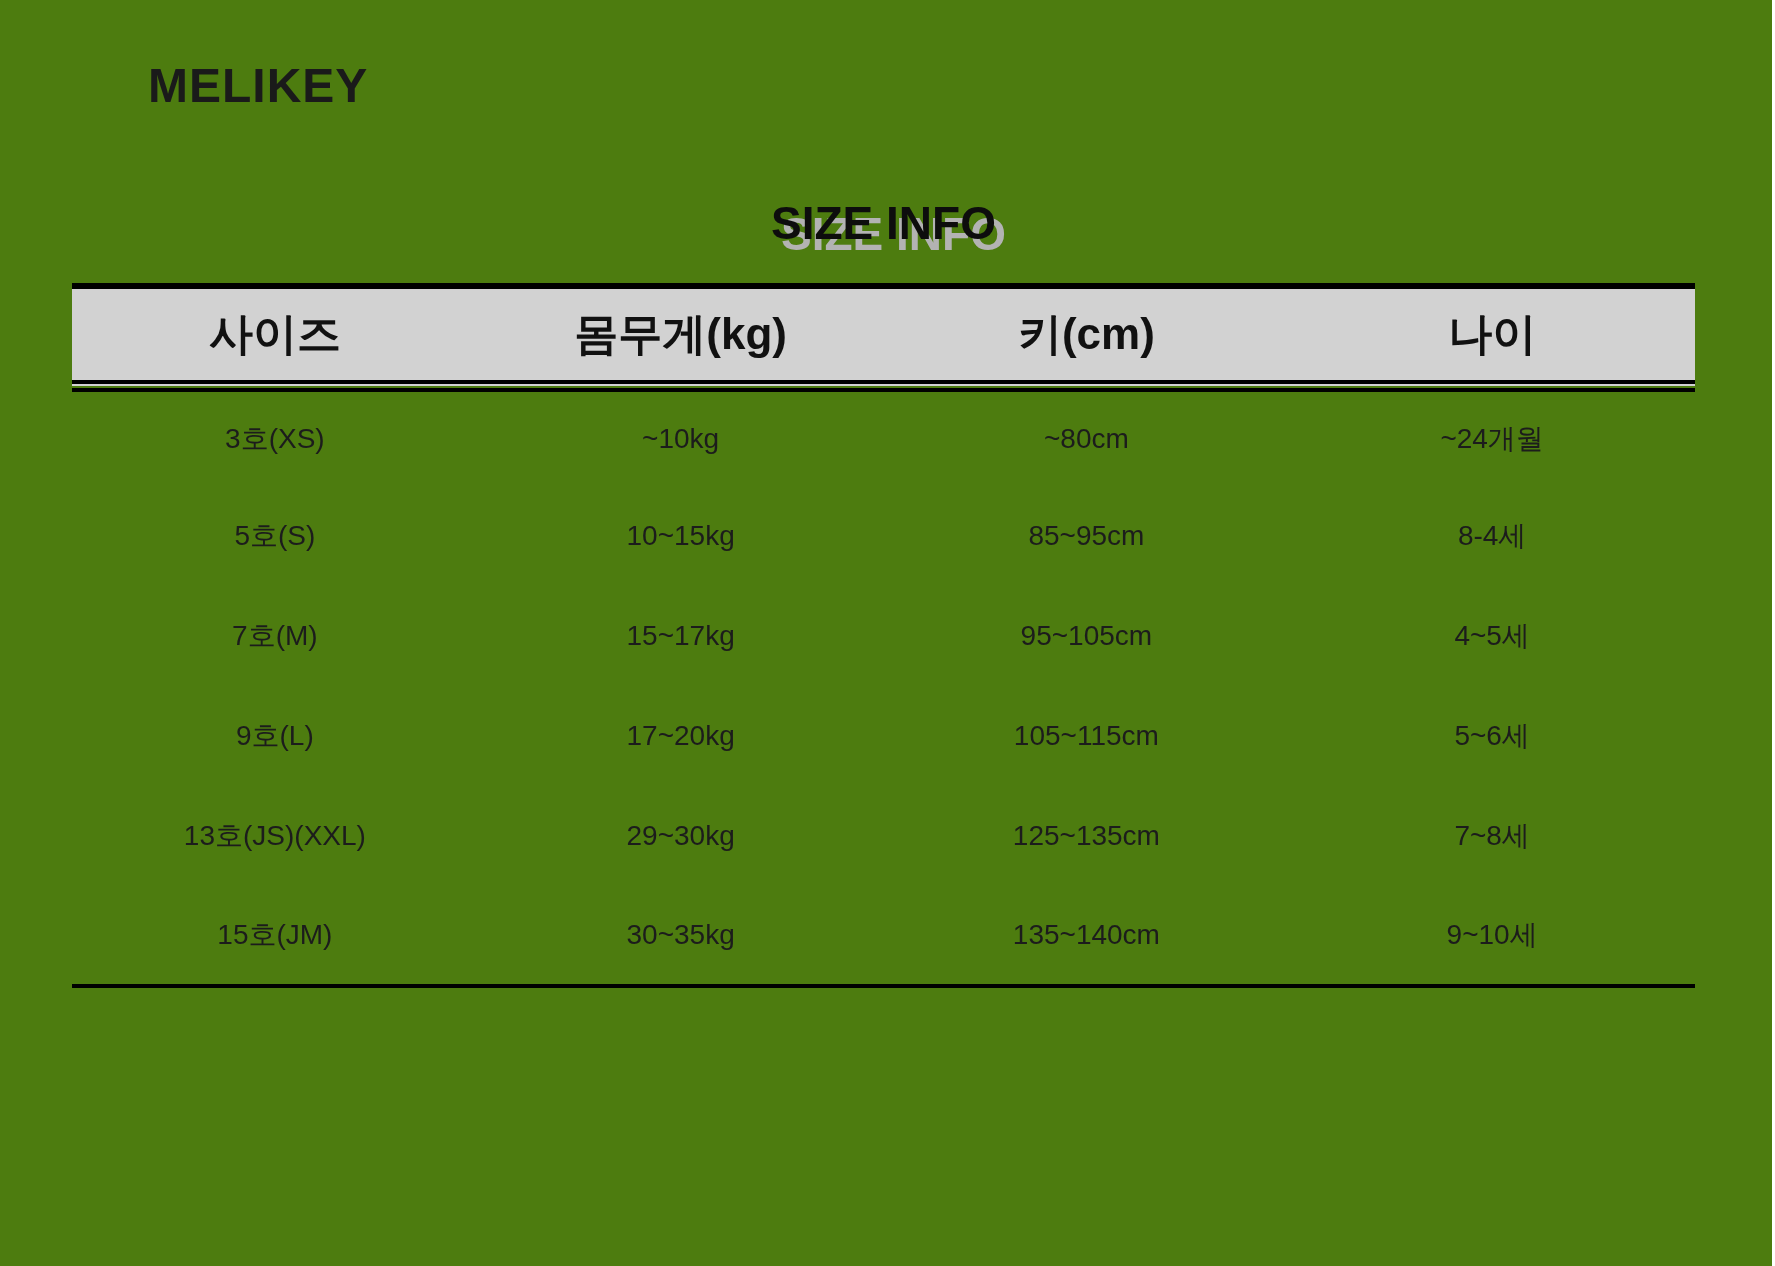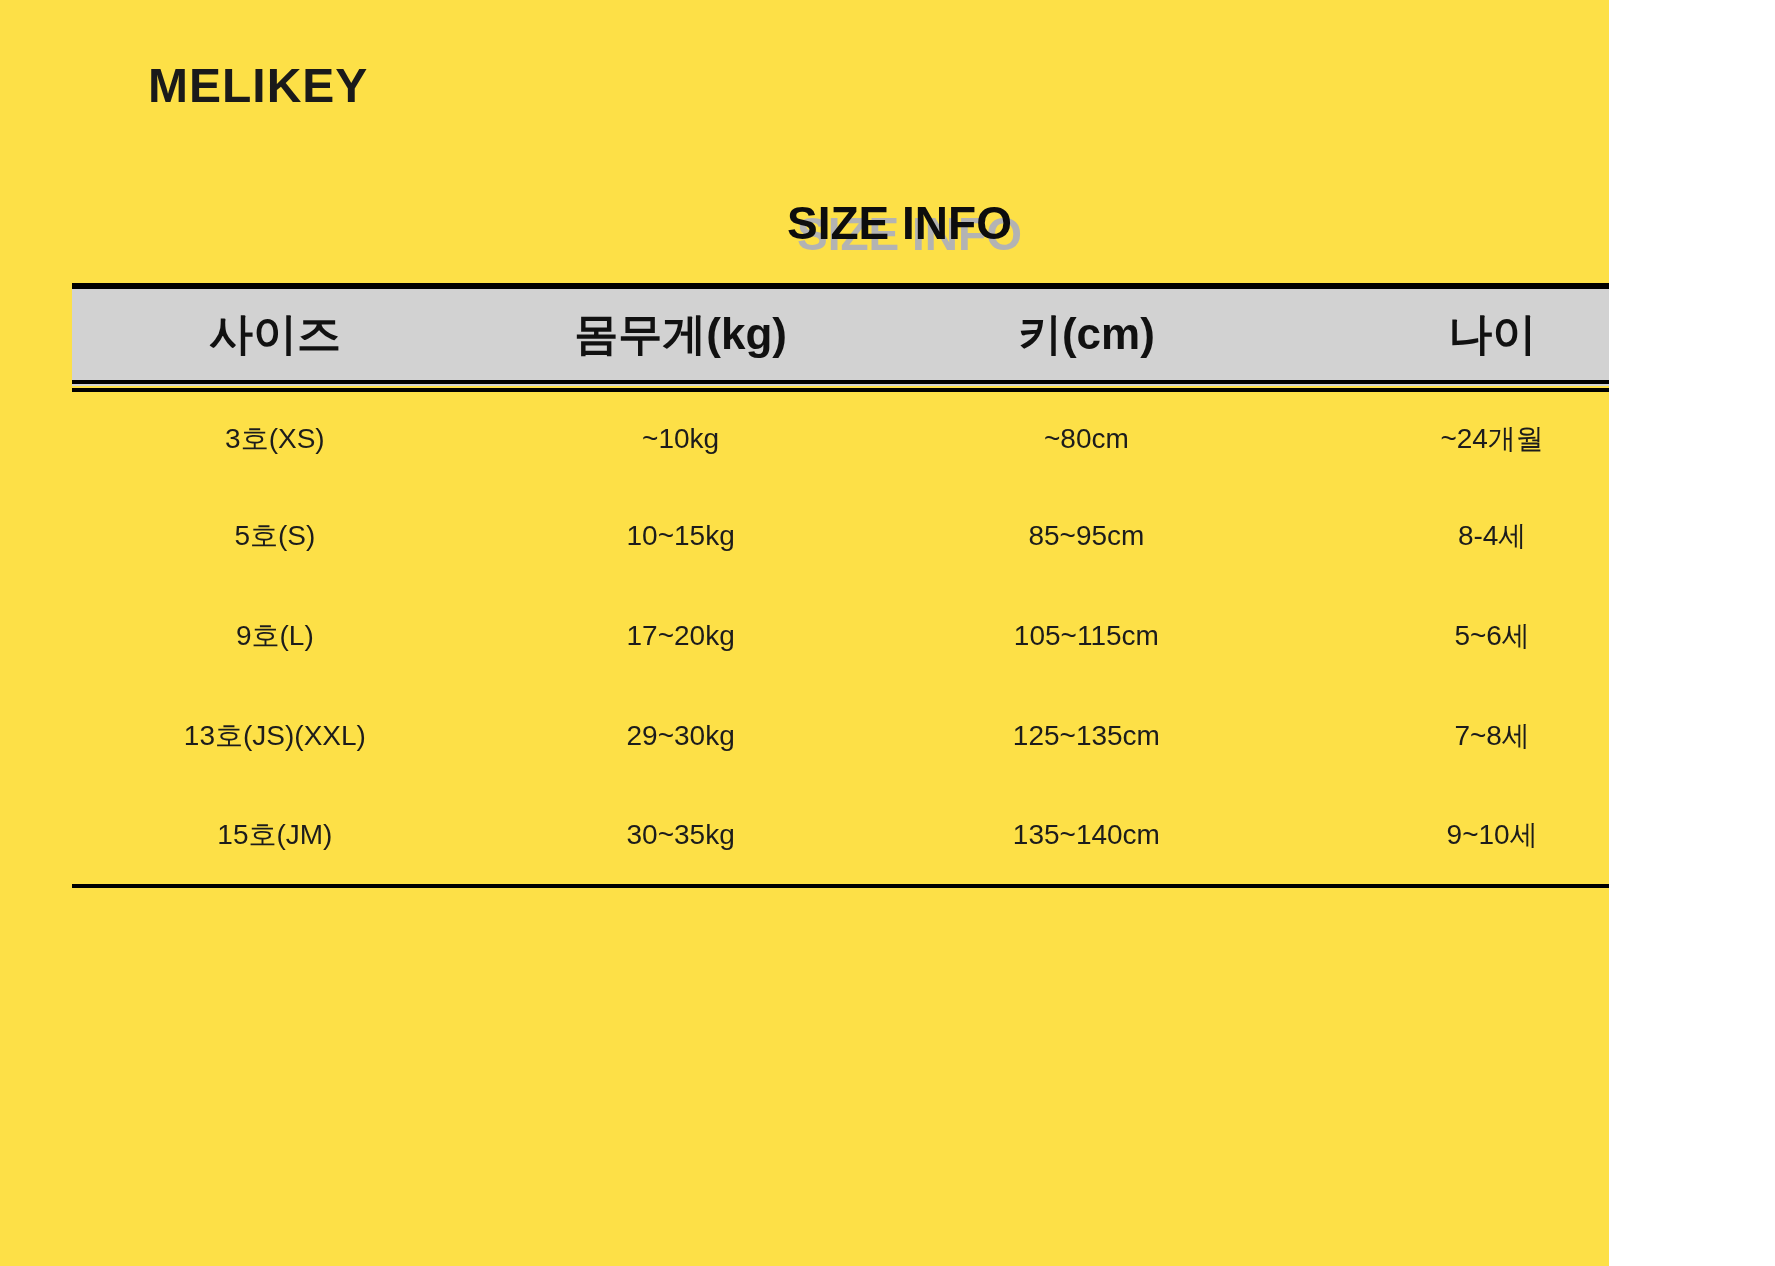--- a/index.html
+++ b/index.html
@@ -3,38 +3,38 @@
 <meta charset="utf-8">
 <style>
   html, body {
     margin: 0;
     padding: 0;
     background: #ffffff;
     font-family: "Liberation Sans", "DejaVu Sans", sans-serif;
   }
   .page {
     position: relative;
-    width: 1609px;
+    width: 1772px;
     height: 1266px;
-    background: #fde047;
+    background: #4d7c0f;
     overflow: hidden;
     color: #111111;
   }
   .brand {
     position: absolute;
     left: 148px;
     top: 58px;
     font-size: 48px;
     font-weight: 700;
     letter-spacing: 1px;
     color: #1a1a1a;
   }
   .title {
     position: absolute;
-    left: 88px;
+    left: 72px;
     top: 196px;
     width: 1623px;
     text-align: center;
     font-size: 46px;
     font-weight: 700;
     color: #0d0d0d;
     text-shadow: 10px 11px 0 #b3b3b3;
   }
   table.size-table {
     position: absolute;
@@ -105,20 +105,26 @@
         <td>~80cm</td>
         <td>~24개월</td>
       </tr>
       <tr>
         <td>5호(S)</td>
         <td>10~15kg</td>
         <td>85~95cm</td>
         <td>8-4세</td>
       </tr>
       <tr>
+        <td>7호(M)</td>
+        <td>15~17kg</td>
+        <td>95~105cm</td>
+        <td>4~5세</td>
+      </tr>
+      <tr>
         <td>9호(L)</td>
         <td>17~20kg</td>
         <td>105~115cm</td>
         <td>5~6세</td>
       </tr>
       <tr>
         <td>13호(JS)(XXL)</td>
         <td>29~30kg</td>
         <td>125~135cm</td>
         <td>7~8세</td>

